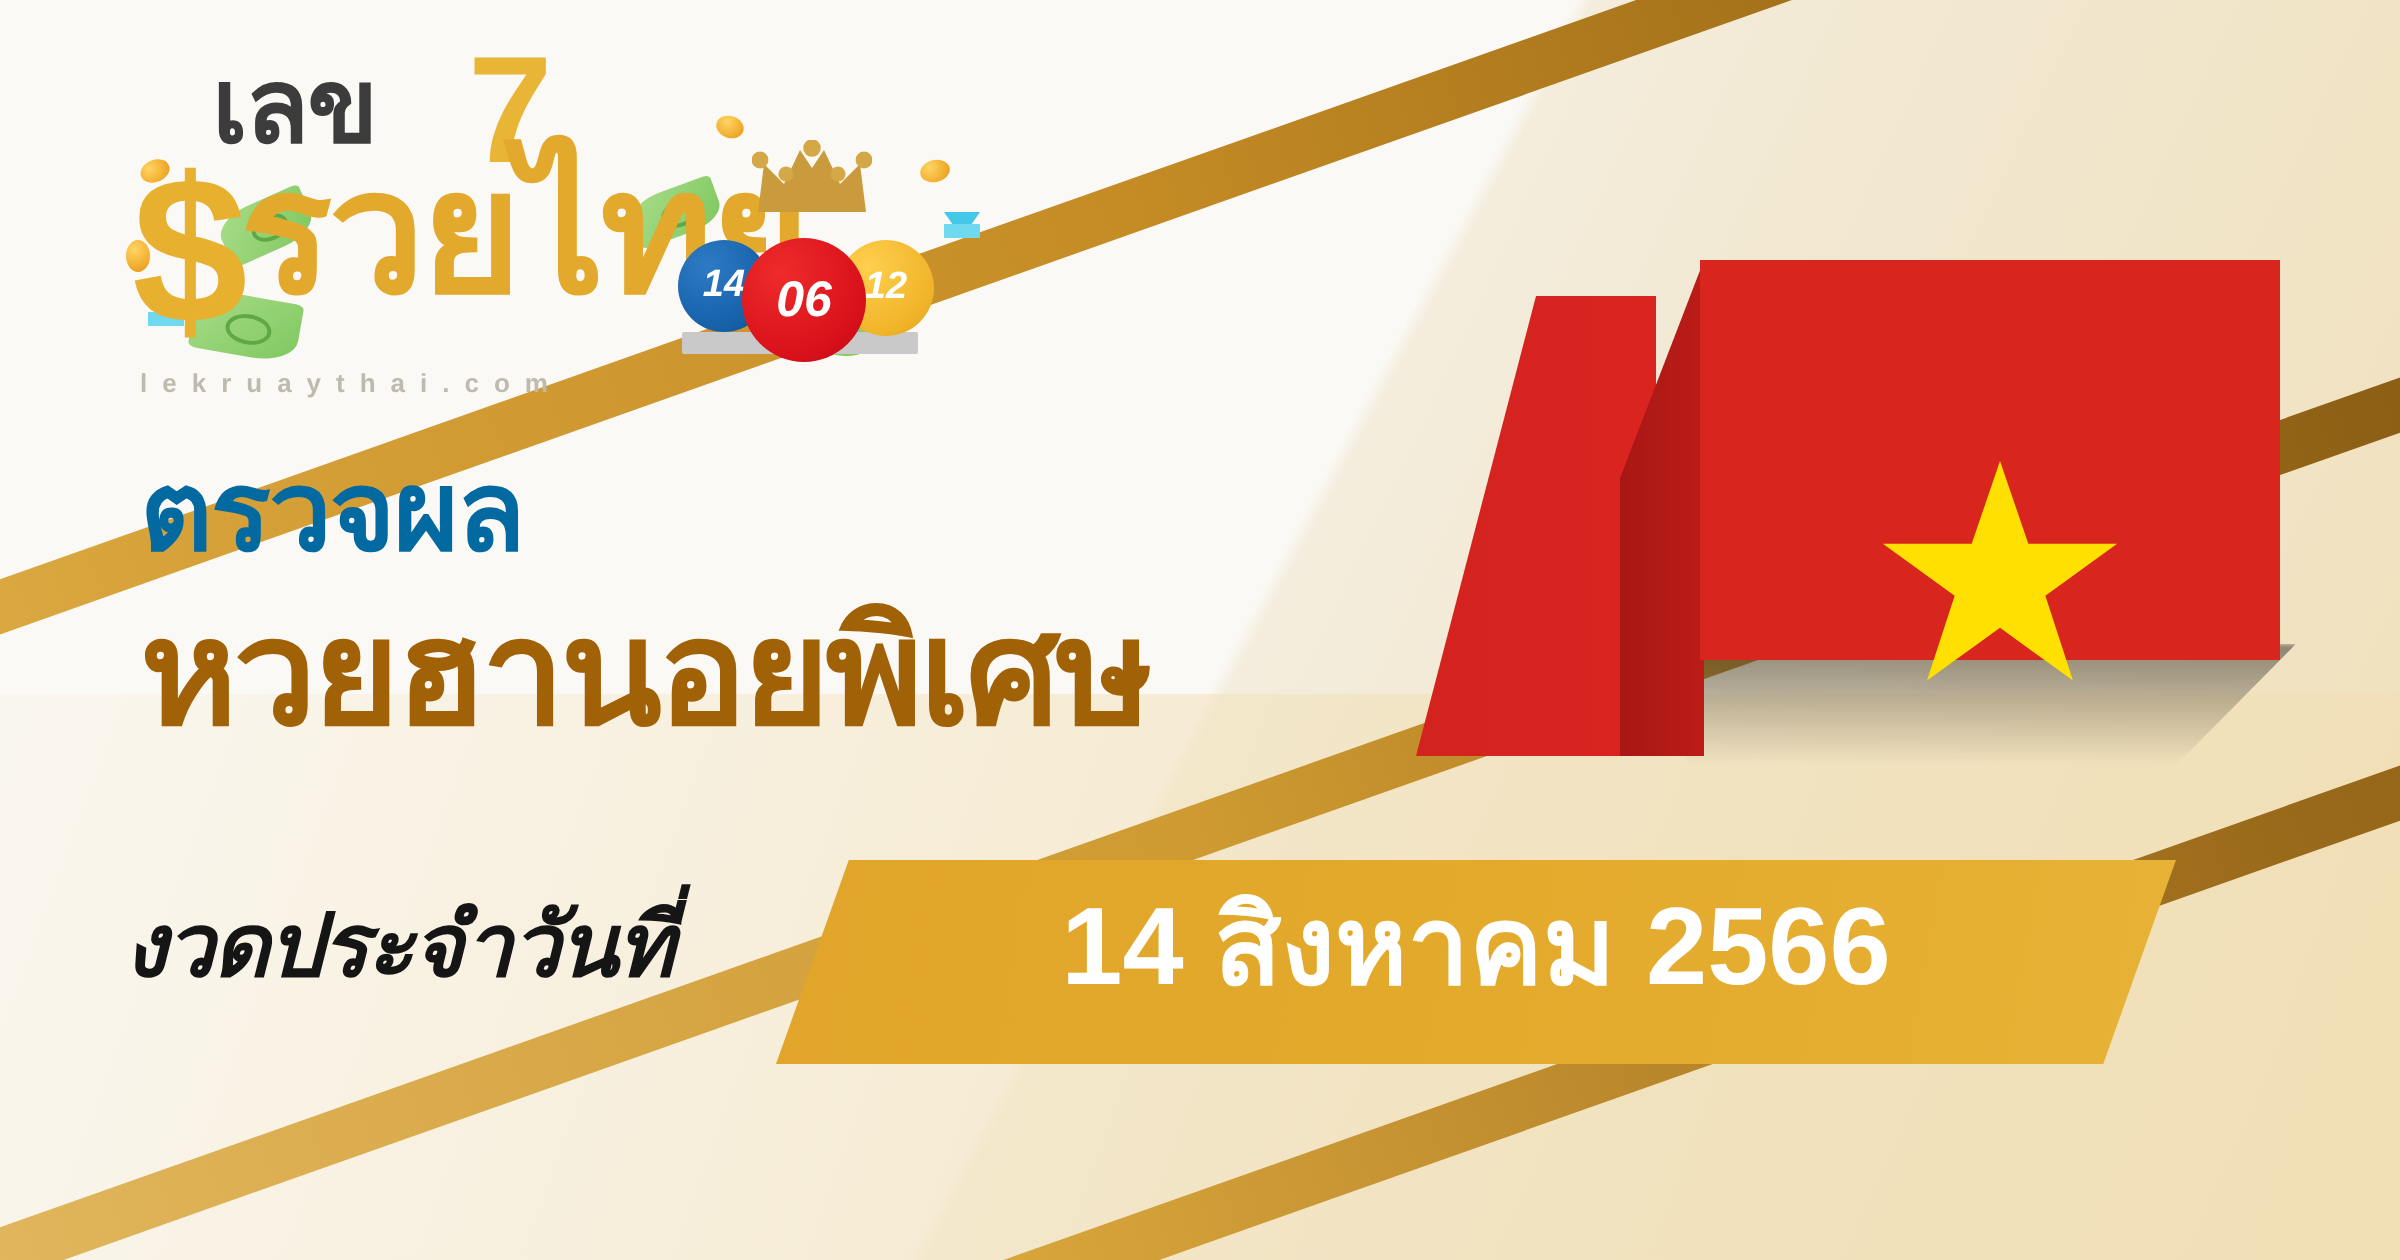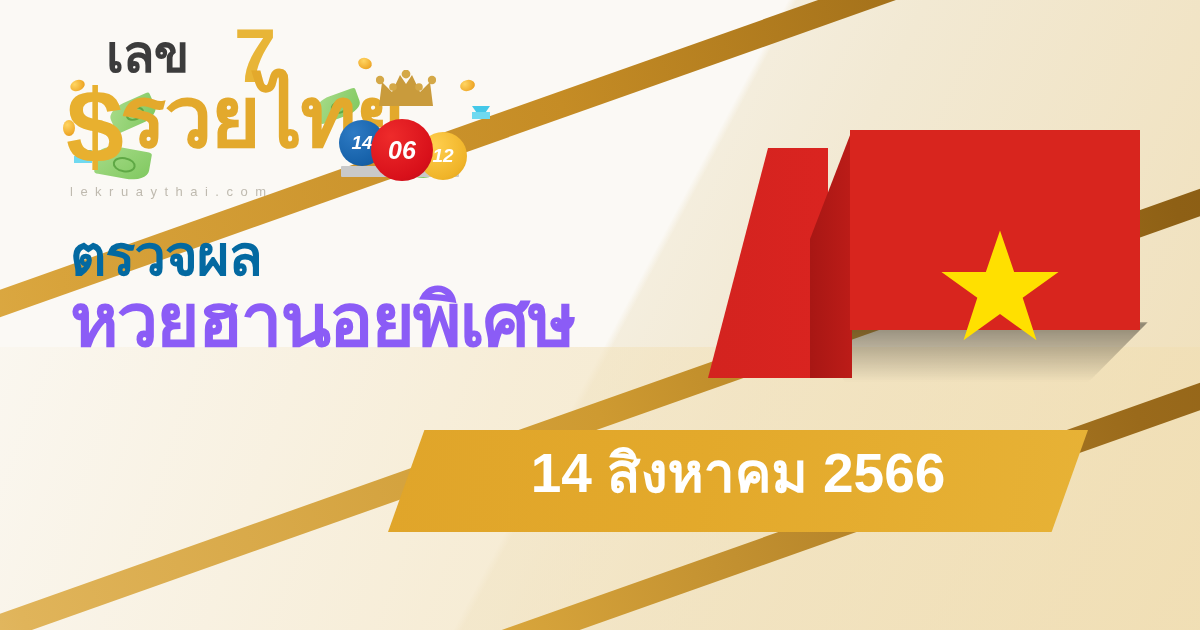--- a/index.html
+++ b/index.html
@@ -68,21 +68,21 @@
     white-space:nowrap;
   }
   .logo-dollar{
     position:absolute; left:8px; top:52px;
     font-size:104px; font-weight:700; color:#E8B02F;
     line-height:1;
   }
   .logo-url{
     position:absolute; left:12px; top:162px;
     font-size:13px; color:#BFBAAF; letter-spacing:7.5px;
-    font-weight:400; white-space:nowrap;
+    font-weight:700; white-space:nowrap;
   }
 
   
   .coin{ position:absolute; border-radius:50%; background:radial-gradient(circle at 35% 30%,#FFD562,#EFA92A 70%,#D8901C); }
   .bill{
     position:absolute;
     background:linear-gradient(135deg,#A8DC8A,#7FC85F);
     border-radius:40% 8% 40% 8%;
   }
   .bill:after{
@@ -103,32 +103,32 @@
   .balls{ position:absolute; left:275px; top:48px; width:145px; height:105px; }
   .crown{ position:absolute; left:43px; top:0px; width:60px; height:38px; }
   .ball{
     position:absolute; border-radius:50%;
     display:flex; align-items:center; justify-content:center;
     color:#fff; font-weight:700; font-style:italic;
     font-family:"Liberation Sans", sans-serif;
   }
   .ball-blue  { left:6px;  top:50px; width:46px;height:46px; background:radial-gradient(circle at 32% 28%,#2E7BC4,#1560A8 70%,#0F4E8C); font-size:19px; }
   .ball-red   { left:38px; top:49px; width:62px;height:62px; background:radial-gradient(circle at 32% 28%,#EE2B2B,#D8101A 70%,#B60D16); font-size:25px; z-index:3;}
-  .ball-yellow{ left:86px; top:62px; width:48px;height:48px; background:radial-gradient(circle at 32% 28%,#FFCF4E,#F0B429 70%,#DC9E18); font-size:19px; }
+  .ball-yellow{ left:86px; top:50px; width:48px;height:48px; background:radial-gradient(circle at 32% 28%,#FFCF4E,#F0B429 70%,#DC9E18); font-size:19px; }
   .ball-bar{ position:absolute; left:8px; top:96px; width:118px; height:11px; background:#C9C9C9; border-radius:1px; }
 
   
   .head-1{
     position:absolute; left:70px; top:228px;
     font-size:56px; font-weight:700; color:#0369a1;
     letter-spacing:-1px; line-height:1;
   }
   .head-2{
-    position:absolute; left:70px; top:284px;
-    font-size:74px; font-weight:700; color:#8b5cf6;
+    position:absolute; left:70px; top:300px;
+    font-size:74px; font-weight:700; color:#a16207;
     letter-spacing:-2px; line-height:1;
     white-space:nowrap;
   }
 
   
   .date-label{
     position:absolute; left:62px; top:452px;
     font-size:44px; font-style:italic; font-weight:700;
     color:#151515; letter-spacing:-1px; line-height:1;
     white-space:nowrap;
@@ -238,16 +238,17 @@
       <div class="ball ball-yellow">12</div>
       <div class="ball ball-red">06</div>
     </div>
 
     <div class="logo-url">lekruaythai.com</div>
   </div>
 
   <div class="head-1">ตรวจผล</div>
   <div class="head-2">หวยฮานอยพิเศษ</div>
 
+  <div class="date-label">งวดประจำวันที่</div>
   <div class="date-banner"></div>
   <div class="date-text">14 สิงหาคม 2566</div>
 
 </div>
 
 </body></html>

